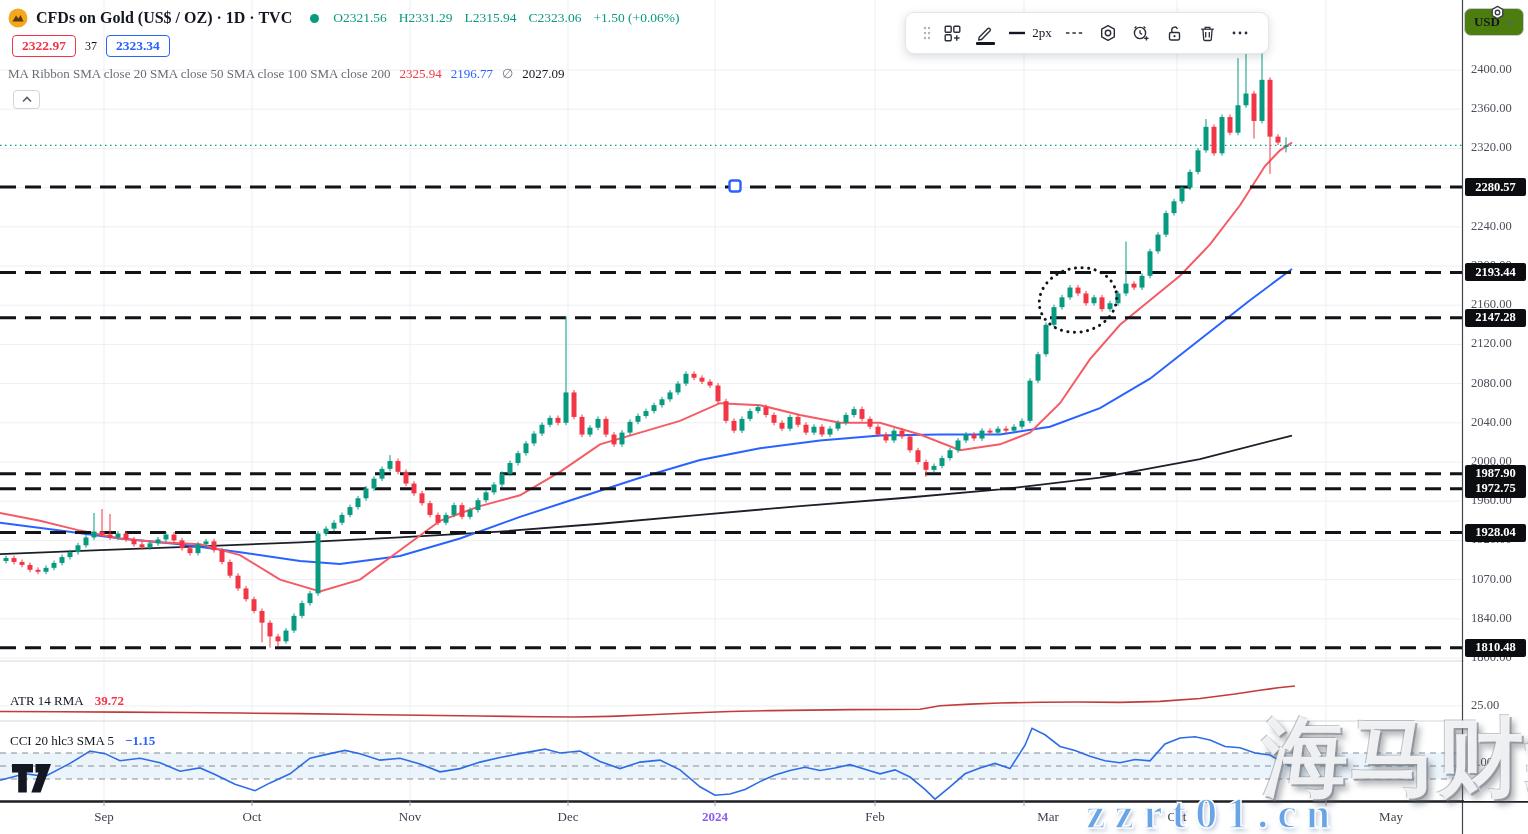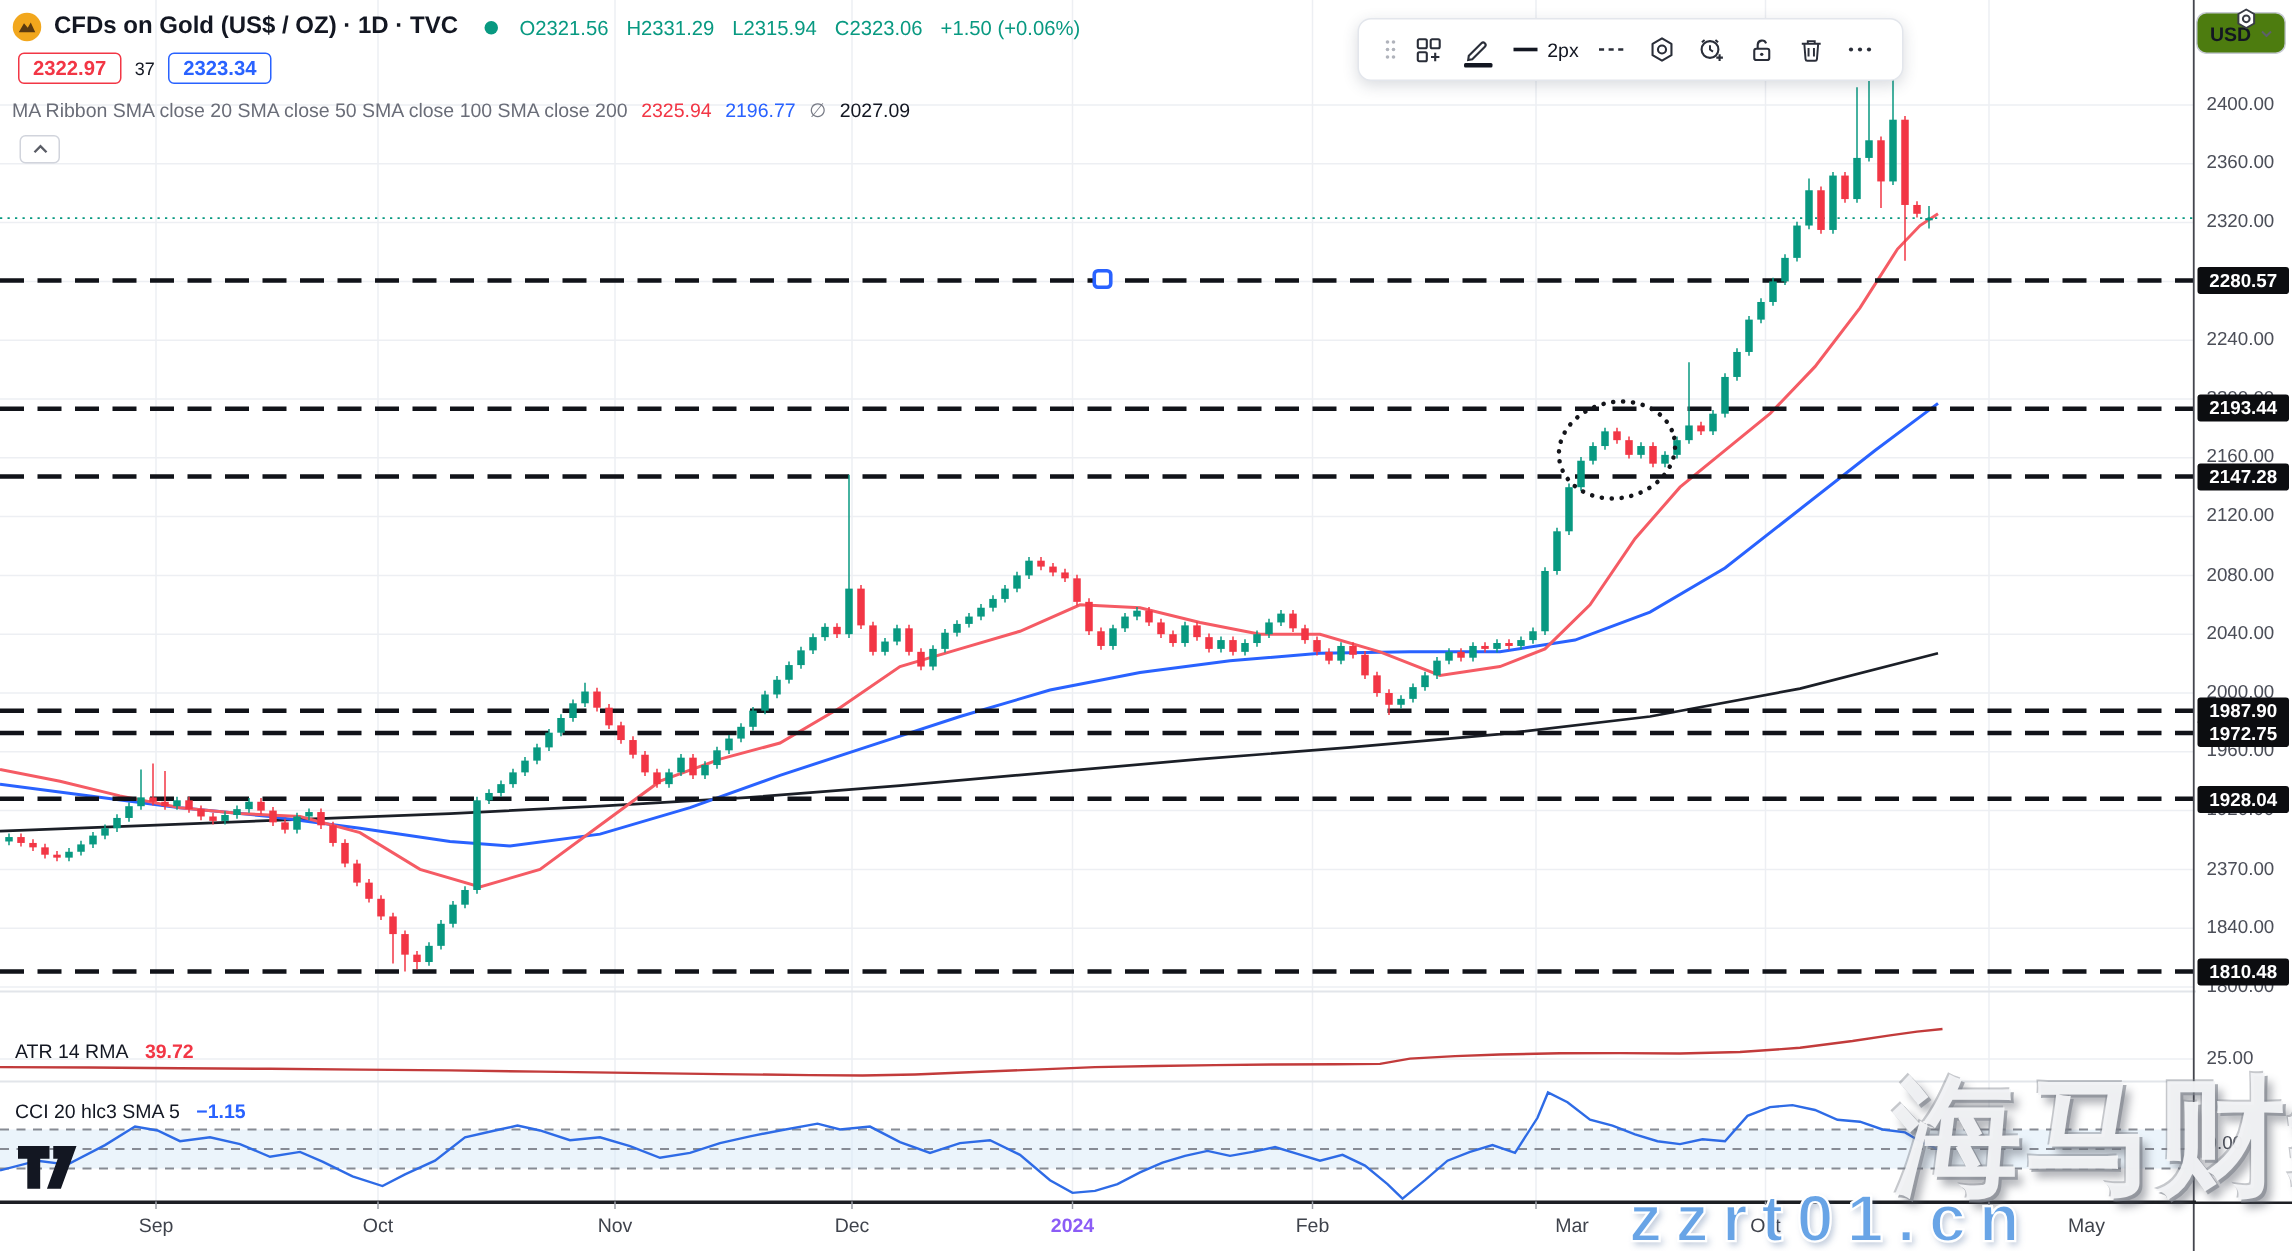--- a/index.html
+++ b/index.html
@@ -1,17 +1,17 @@
 <!DOCTYPE html>
 <html><head>
 <meta charset="utf-8">
 <style>
   html,body{margin:0;padding:0;background:#fff;}
   #app{position:relative;width:1528px;height:834px;background:#ffffff;
-       font-family:Liberation Sans, sans-serif;overflow:hidden;}
+       font-family:Liberation Serif, serif;overflow:hidden;}
   #plot{position:absolute;left:0;top:0;z-index:1;}
 
   
   .lg-row{position:absolute;display:flex;align-items:center;z-index:3;white-space:nowrap;}
   #lg1{left:8px;top:8px;gap:8px;}
   .sym-title{font-size:16px;font-weight:700;color:#131722;}
   .mkt-dot{width:9px;height:9px;border-radius:50%;background:#089981;margin:0 6px 0 10px;}
   .ohlc{display:flex;gap:12px;font-size:13.5px;font-weight:500;color:#089981;}
   #lg2{left:12px;top:35px;gap:9px;}
   .px-box{border:1.5px solid;border-radius:4px;padding:2px 9px;font-size:13.5px;font-weight:700;background:#fff;}
@@ -606,21 +606,21 @@
       <div class="ptick" style="top: 179.6px;">2280.00</div>
       <div class="ptick" style="top: 218.8px;">2240.00</div>
       <div class="ptick" style="top: 258px;">2200.00</div>
       <div class="ptick" style="top: 297.2px;">2160.00</div>
       <div class="ptick" style="top: 336.4px;">2120.00</div>
       <div class="ptick" style="top: 375.6px;">2080.00</div>
       <div class="ptick" style="top: 414.8px;">2040.00</div>
       <div class="ptick" style="top: 454px;">2000.00</div>
       <div class="ptick" style="top: 493.2px;">1960.00</div>
       <div class="ptick" style="top: 532.4px;">1920.00</div>
-      <div class="ptick" style="top: 571.6px;">2370.00</div>
+      <div class="ptick" style="top: 571.6px;">1070.00</div>
       <div class="ptick" style="top: 610.8px;">1840.00</div>
       <div class="ptick" style="top: 650px;">1800.00</div>
       <div class="ptick" style="top: 698px;">25.00</div>
       <div class="ptick" style="top: 755px;">0.00</div>
       <div class="pbadge" style="top: 178.041px;">2280.57</div>
       <div class="pbadge" style="top: 263.429px;">2193.44</div>
       <div class="pbadge" style="top: 308.666px;">2147.28</div>
       <div class="pbadge" style="top: 464.858px;">1987.90</div>
       <div class="pbadge" style="top: 479.705px;">1972.75</div>
       <div class="pbadge" style="top: 523.521px;">1928.04</div>

